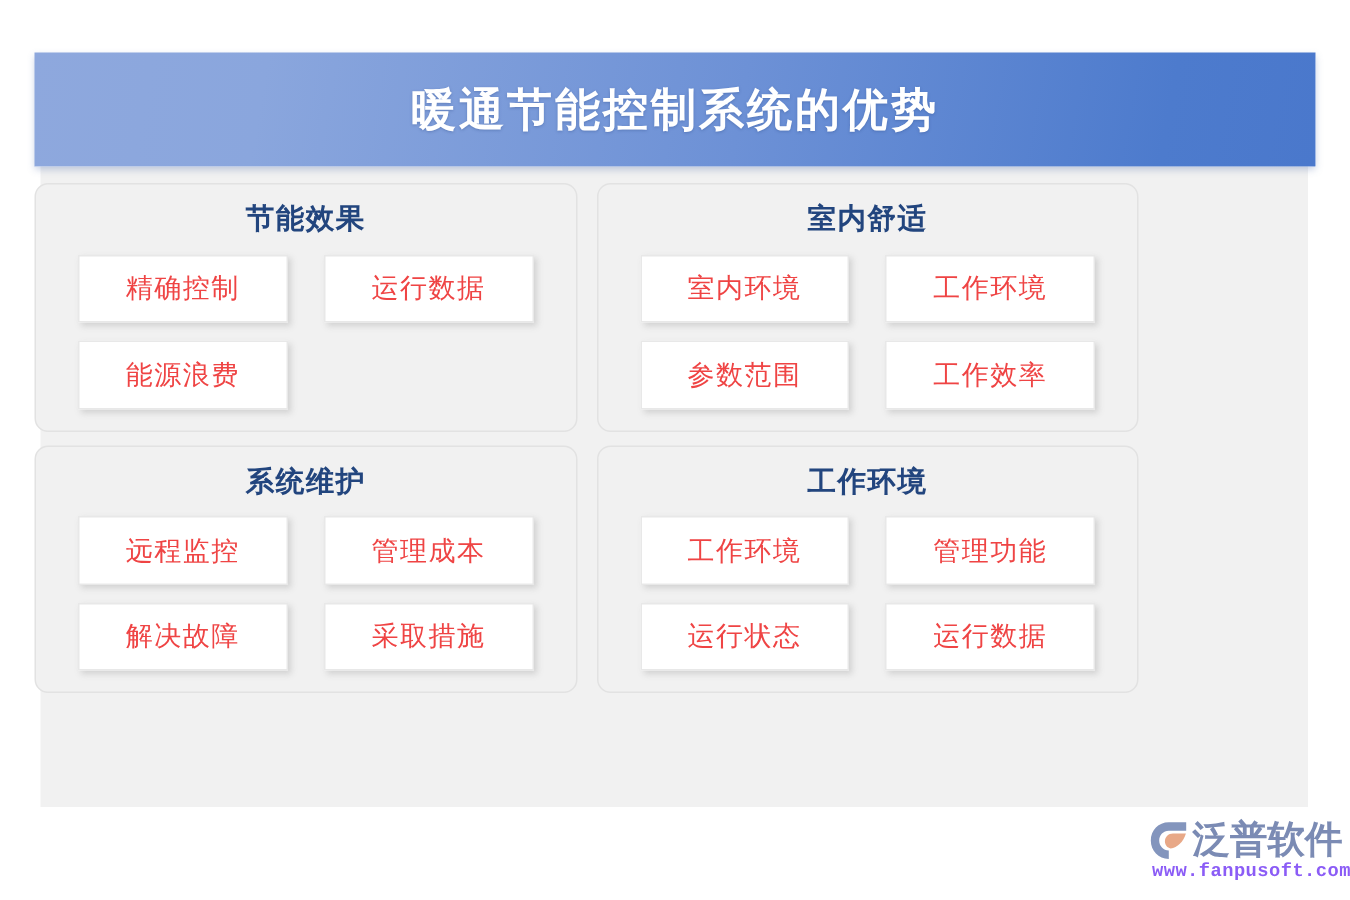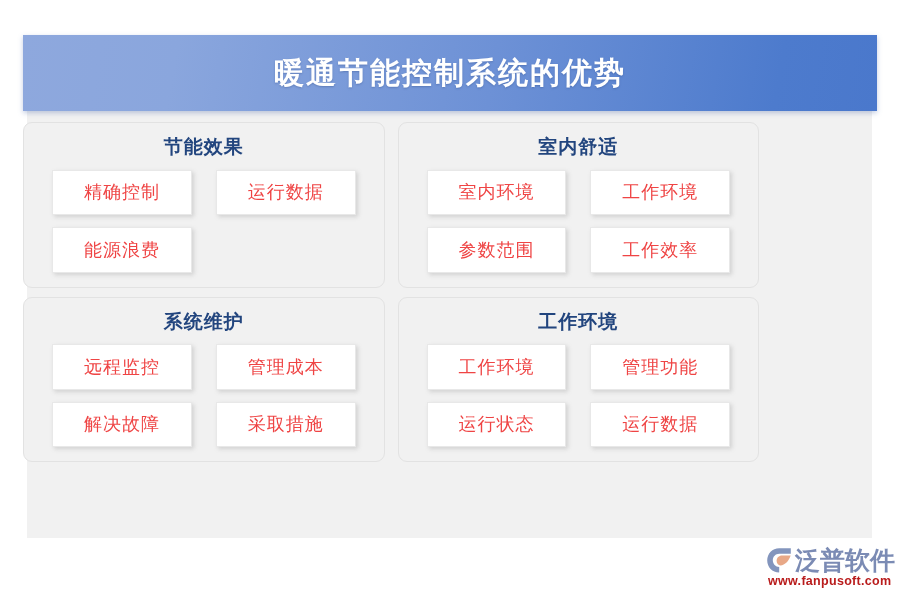--- a/index.html
+++ b/index.html
@@ -140,27 +140,27 @@
   #logo-wordmark {
     color: #7b8bb4;
     font-size: 25px;
     font-weight: bold;
     line-height: 27px;
     letter-spacing: 0px;
     font-family: "Liberation Serif", "DejaVu Serif", serif;
     white-space: nowrap;
   }
   #logo-url {
-    color: #b91c1c;
+    color: #8b5cf6;
     font-size: 12.5px;
     font-weight: bold;
     letter-spacing: 0.3px;
     margin-top: -1px;
     margin-left: 2px;
-    font-family: Liberation Sans, sans-serif;
+    font-family: Liberation Mono, monospace;
     white-space: nowrap;
   }
 </style>
 </head>
 <body>
 
 <div id="stage">
 
   <div id="content-panel"></div>
 

